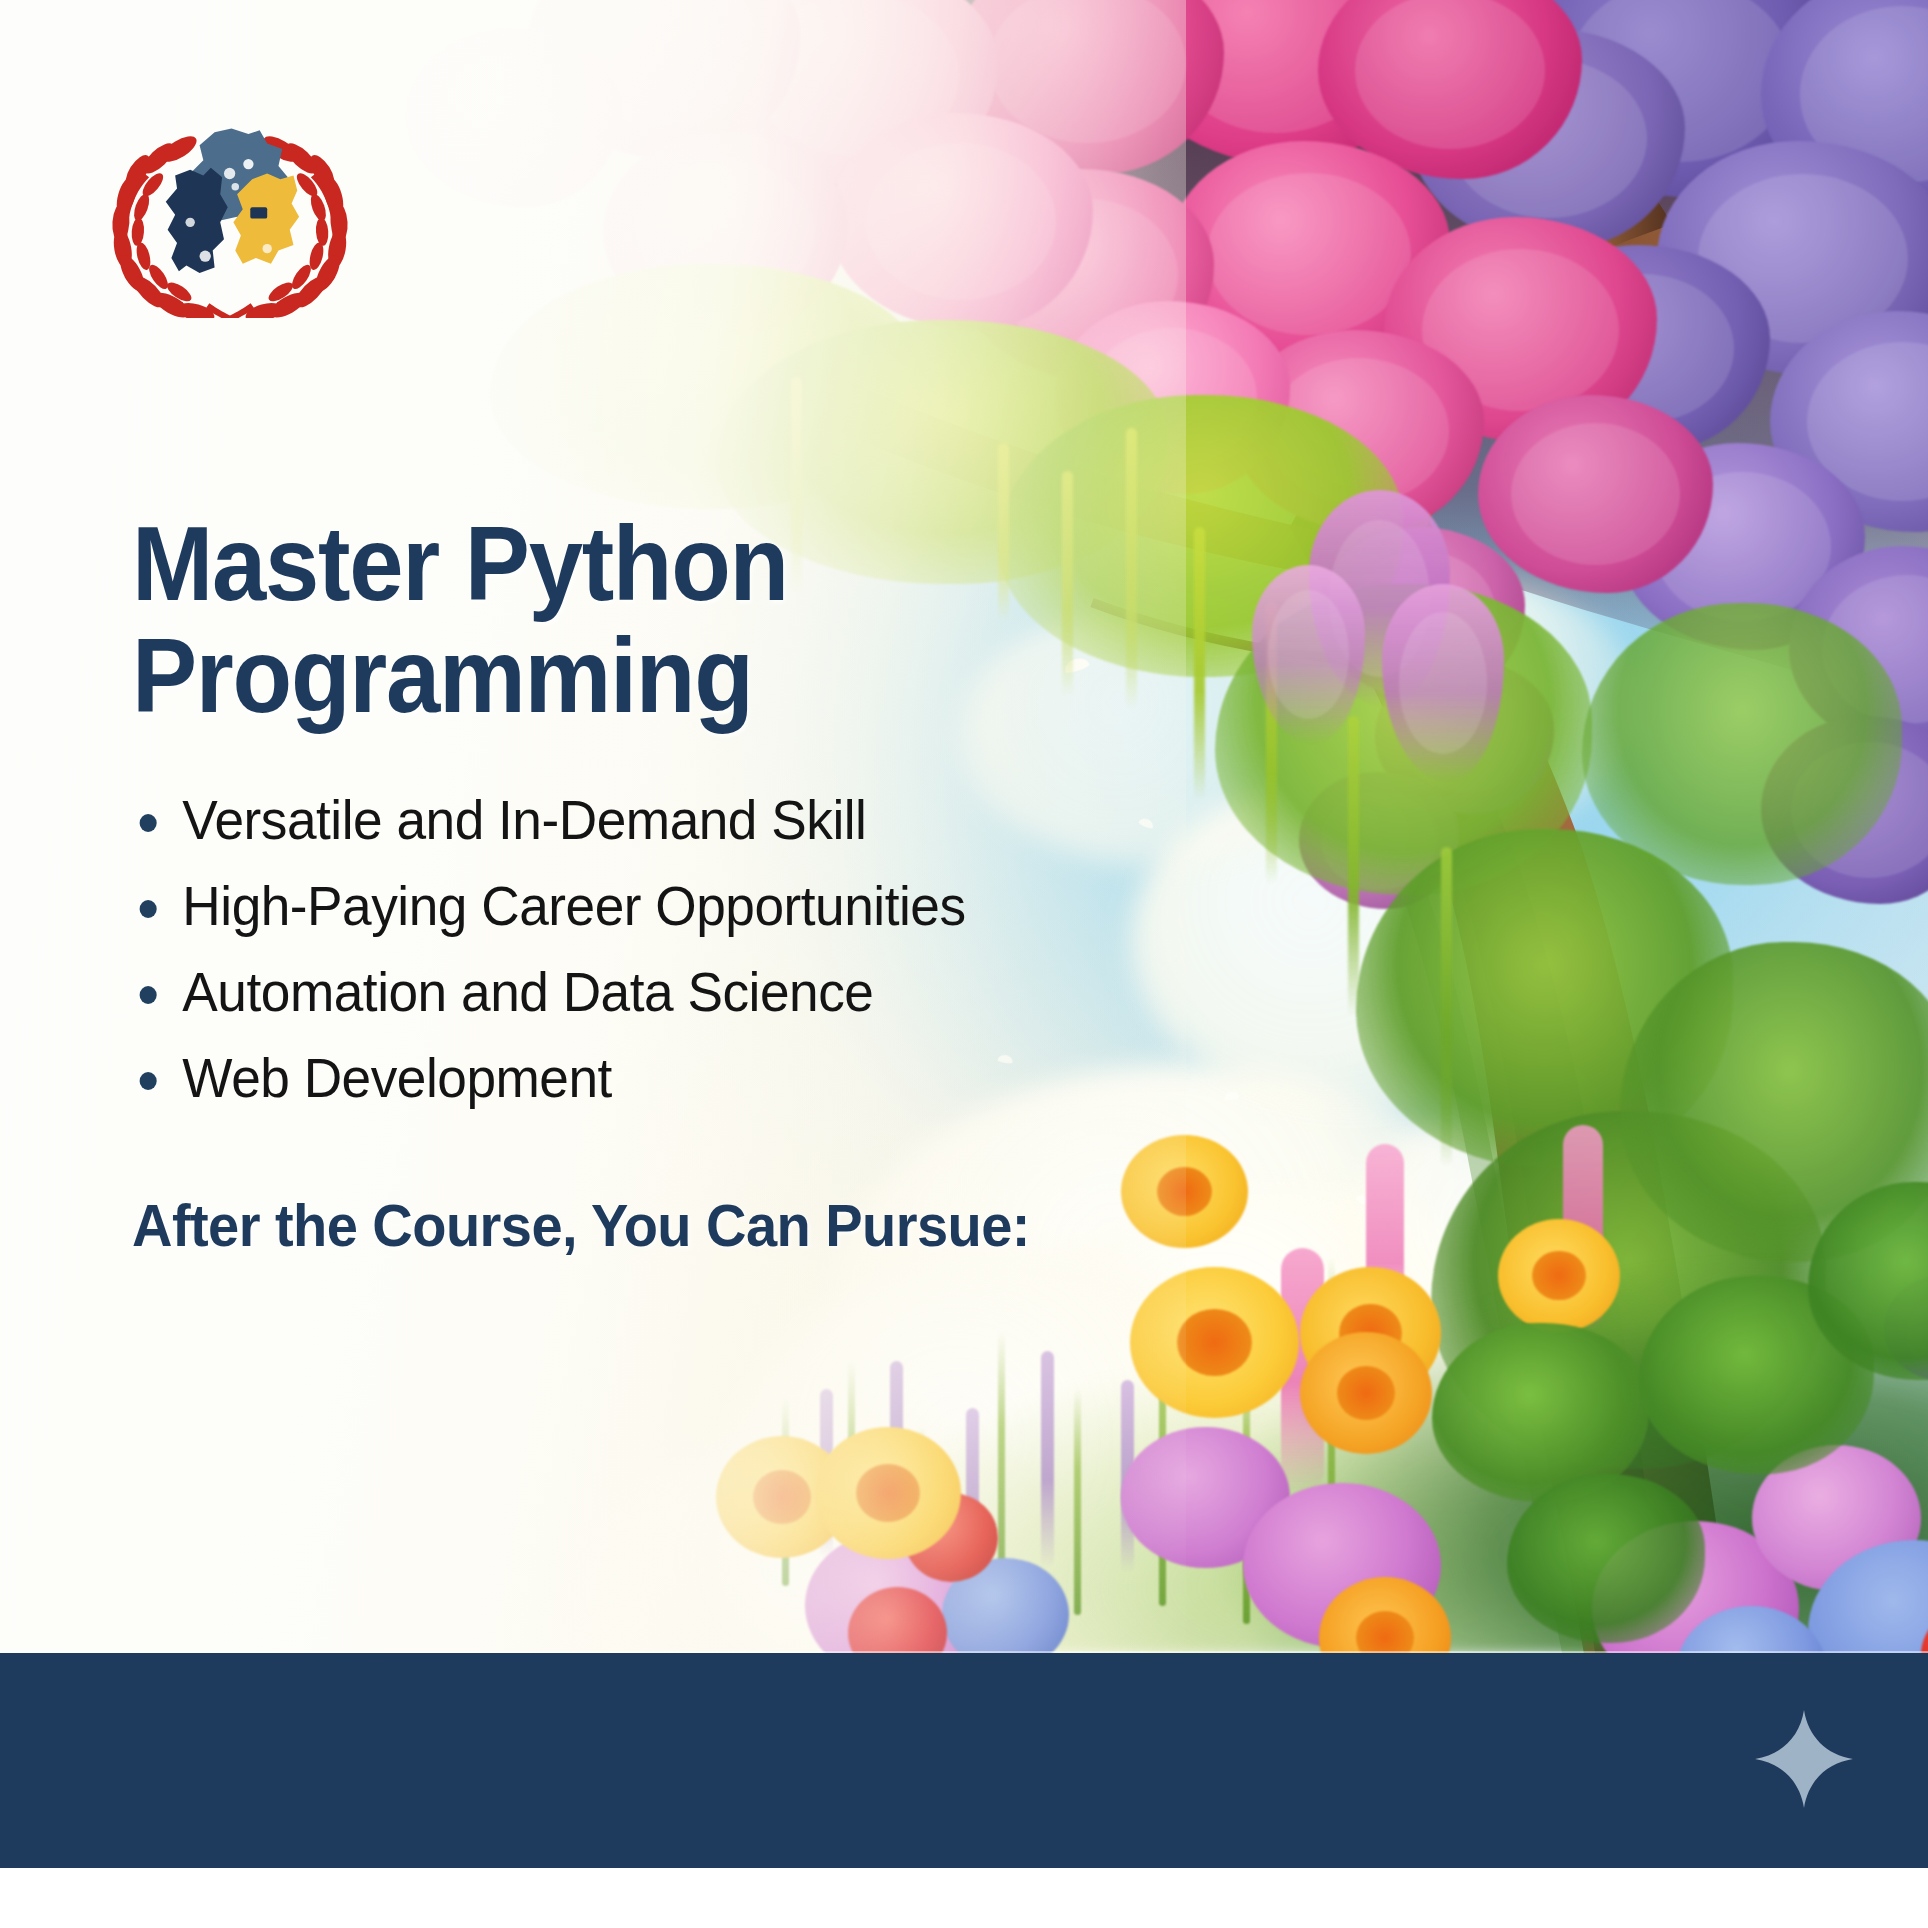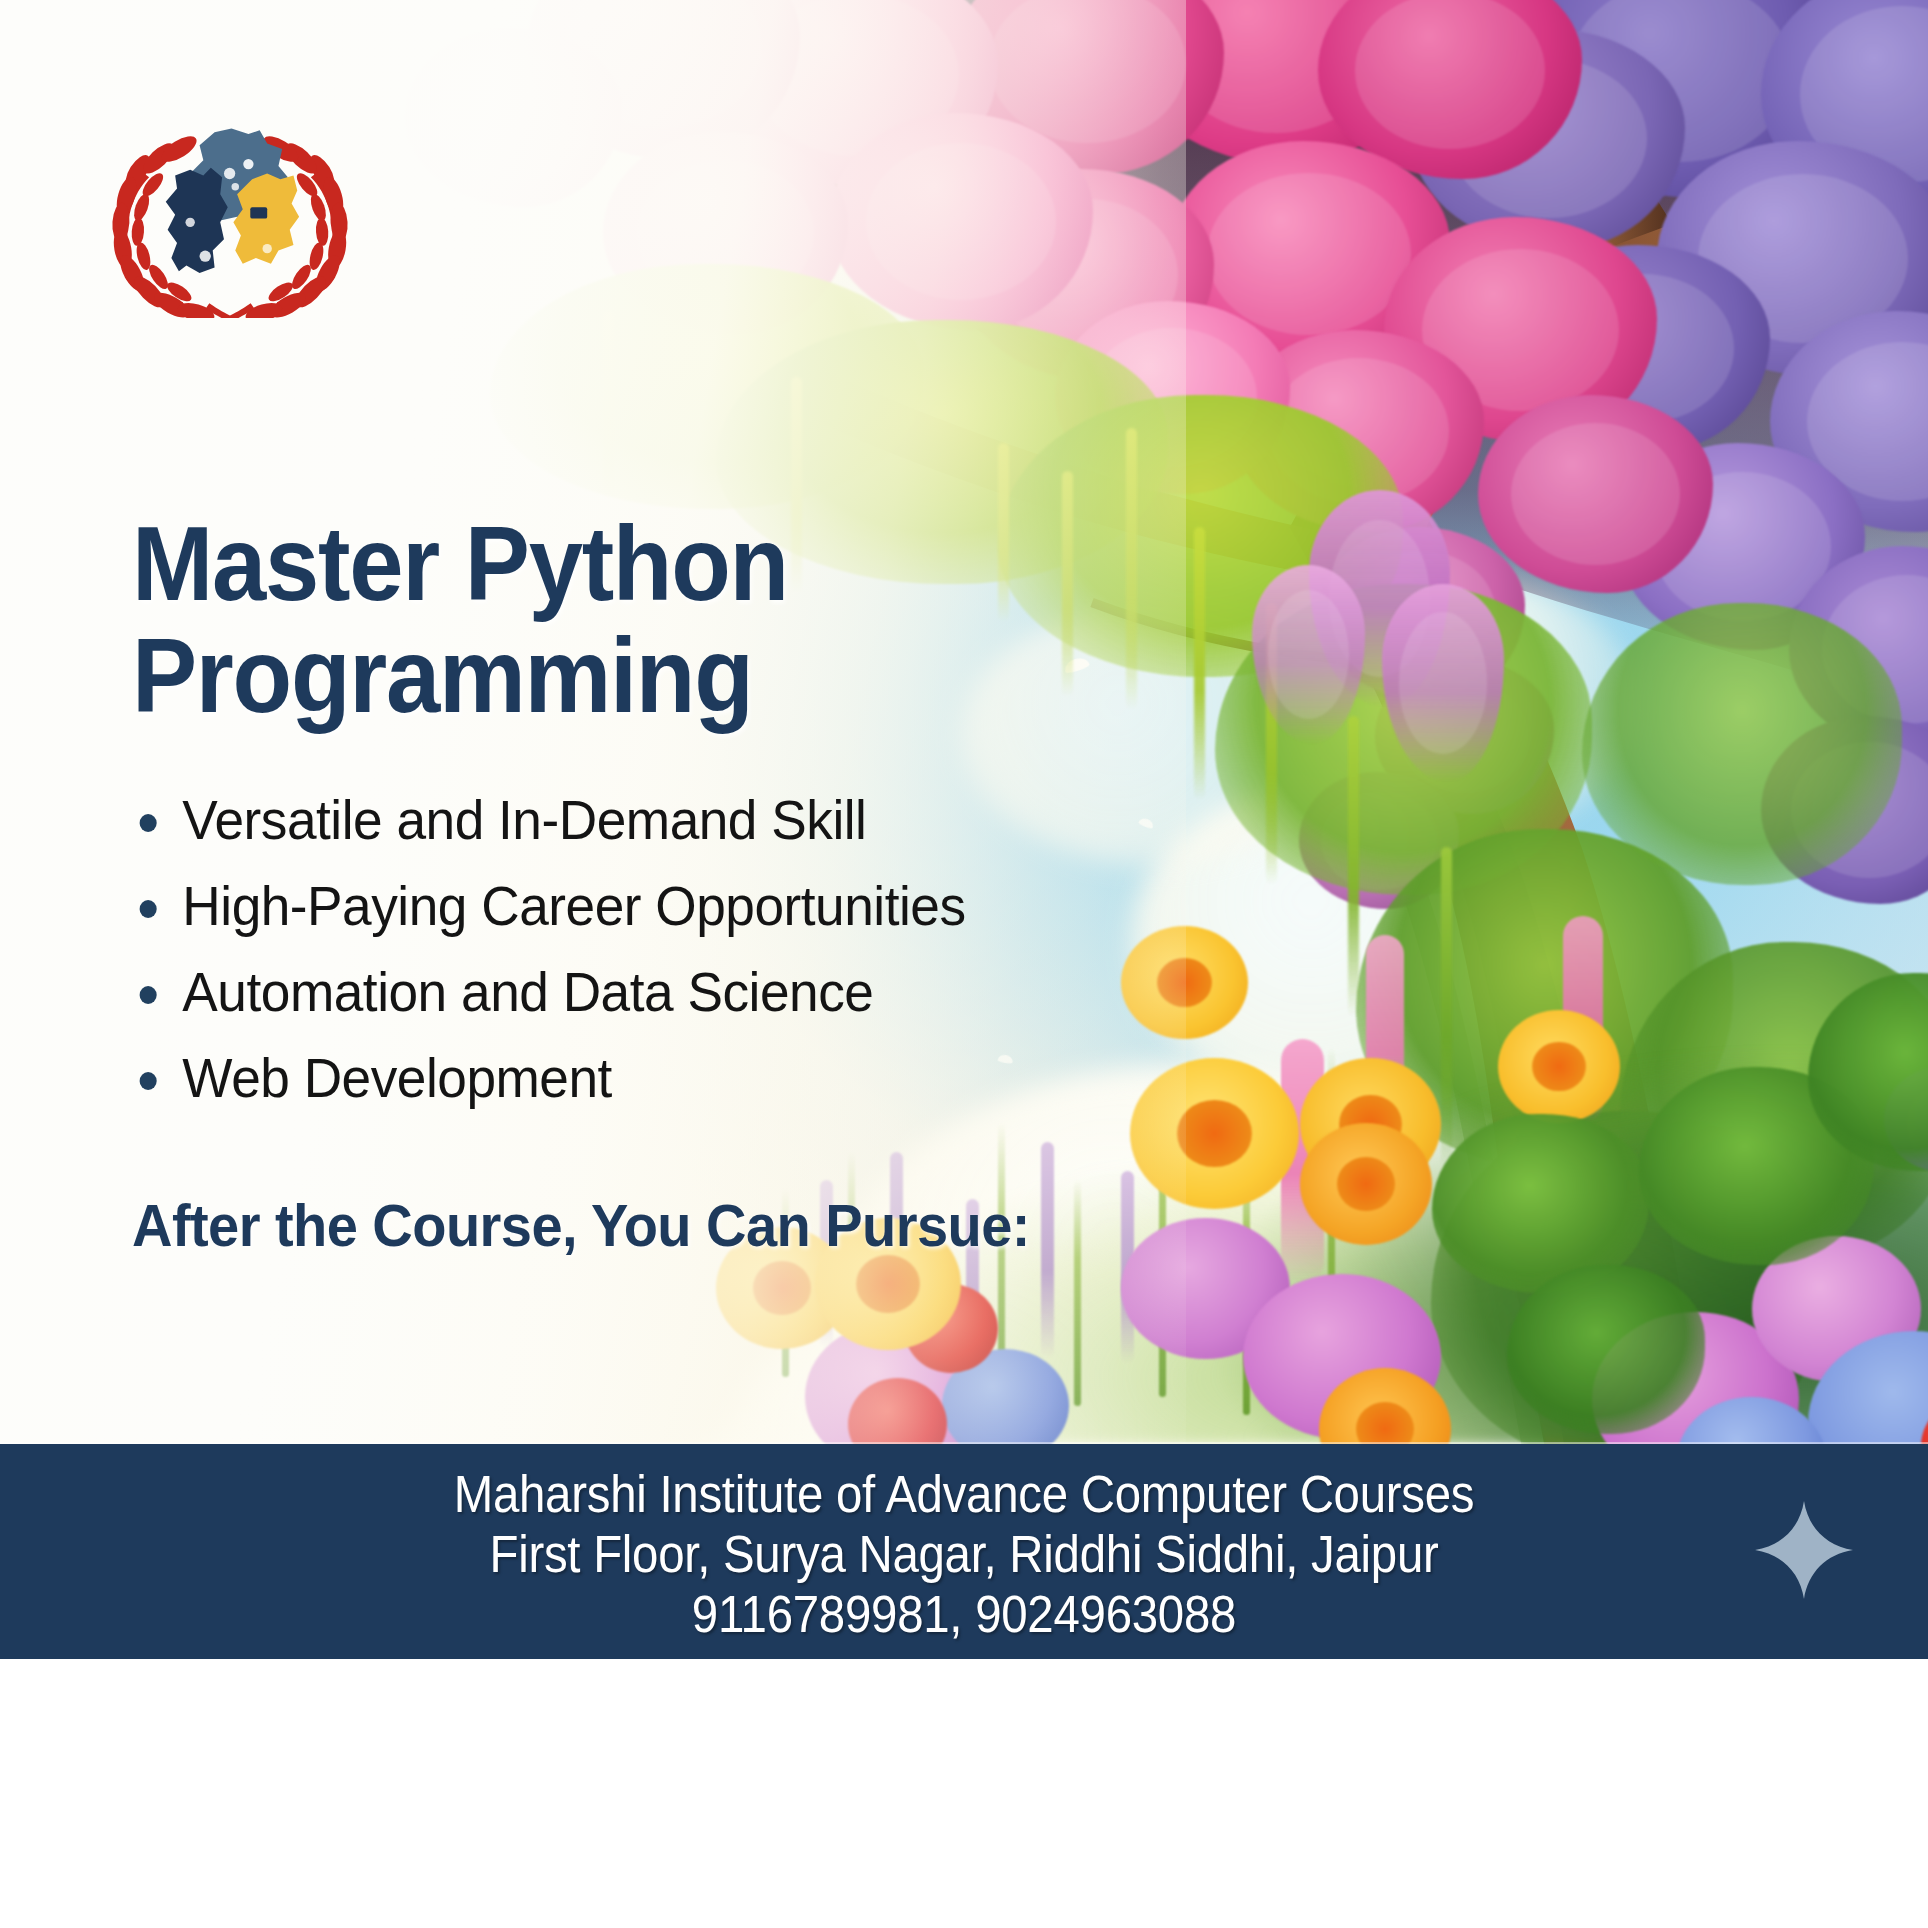--- a/index.html
+++ b/index.html
@@ -8,21 +8,21 @@
     background: #ffffff;
   }
   body {
     font-family: "Liberation Sans", sans-serif;
   }
 
   
   .poster {
     position: relative;
     width: 1928px;
-    height: 1659px;
+    height: 1868px;
     overflow: hidden;
     background: #FDFDFB;
   }
 
   
   .art-layer {
     position: absolute;
     inset: 0;
     pointer-events: none;
   }
@@ -559,24 +559,19 @@
         <span class="dot"></span>
         <span>Web Development</span>
       </li>
     </ul>
 
     <h2 class="section-head">After the Course, You Can Pursue:</h2>
 
   </div>
 
   <div class="footer">
-    <div class="footer-text">
-      <div>Maharshi Institute of Advance Computer Courses</div>
-      <div>First Floor, Surya Nagar, Riddhi Siddhi, Jaipur</div>
-      <div>9116789981, 9024963088</div>
-    </div>
     <svg class="sparkle" viewBox="0 0 100 100">
       <path d="M50 2 C54 28 72 46 98 50 C72 54 54 72 50 98 C46 72 28 54 2 50 C28 46 46 28 50 2 Z" fill="#9FB3C6"></path>
     </svg>
   </div>
 
 </div>
 
 
 </body></html>

